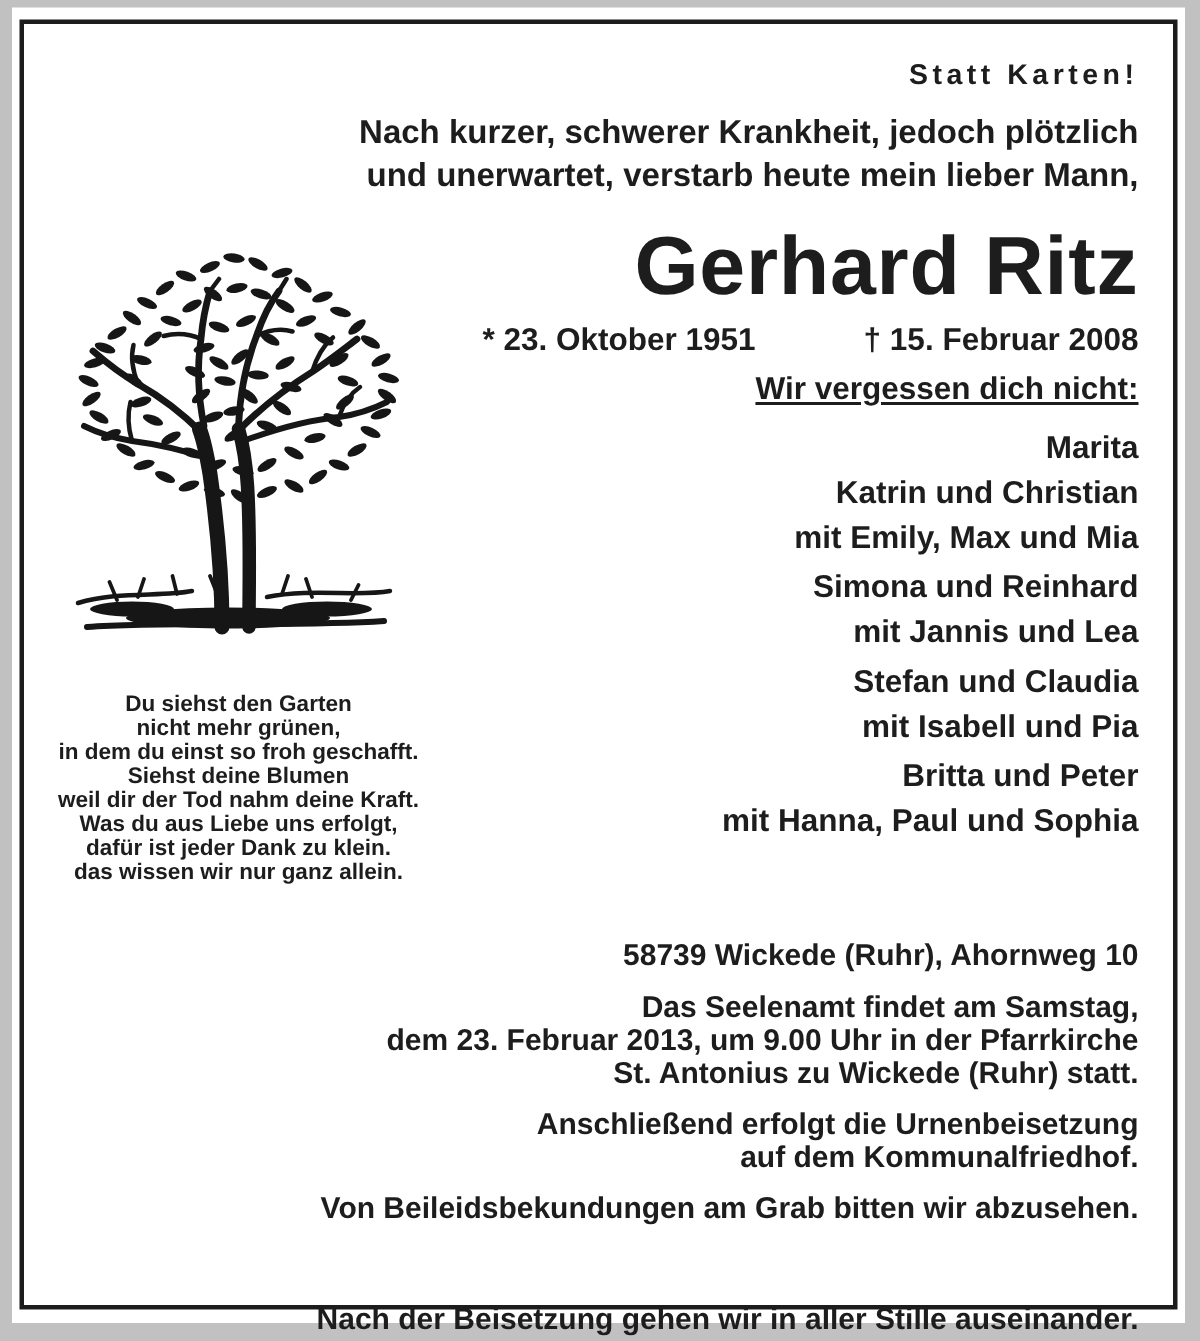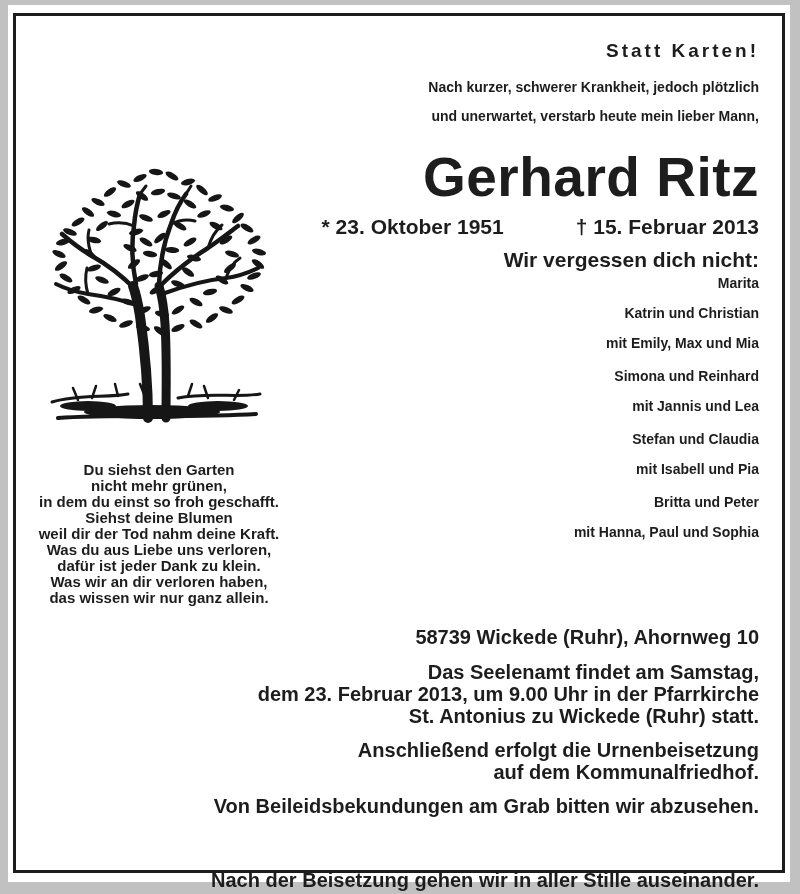--- a/index.html
+++ b/index.html
@@ -17,26 +17,26 @@
     background:#ffffff;
   }
   .frame{
     position:absolute;left:5px;top:8px;right:5px;bottom:9px;
     border:3px solid #1c1c1c;
   }
   .blk{position:absolute;left:0;right:23px;text-align:right;}
   .nw{white-space:nowrap;}
 
   .preheader{top:24px;font-size:19px;letter-spacing:3px;}
-  .intro{top:57px;font-size:14px;line-height:29px;}
+  .intro{top:57px;font-size:22px;line-height:29px;}
   .deceased{top:134px;font-size:55px;line-height:54px;letter-spacing:0.5px;}
   .dates{top:199px;font-size:21px;}
   .dates .sep{display:inline-block;width:72px;}
-  .remembrance{top:232px;font-size:21px;}
-  .mourners{top:252px;font-size:14px;line-height:30px;padding-left:43px;}
+  .remembrance{top:232px;font-size:21px;text-decoration:underline;}
+  .mourners{top:268px;font-size:21px;line-height:30px;padding-left:43px;}
   .mourners .group-start{margin-top:3px;}
   .address{top:610px;font-size:20px;}
   .service{top:645px;font-size:20px;line-height:22px;}
   .burial{top:724px;font-size:20px;line-height:21.5px;}
   .condolence{top:779px;font-size:20px;}
   .closing{top:809px;font-size:20px;margin-top:44px;}
 
   .leftcol-poem{
     position:absolute;left:0;top:446px;width:286px;
     text-align:center;font-size:15px;line-height:16px;
@@ -55,21 +55,21 @@
     <div class="blk preheader nw">Statt Karten!</div>
 
     <div class="blk intro">
       <div class="nw">Nach kurzer, schwerer Krankheit, jedoch plötzlich</div>
       <div class="nw">und unerwartet, verstarb heute mein lieber Mann,</div>
     </div>
 
     <div class="blk deceased nw">Gerhard Ritz</div>
 
     <div class="blk dates nw">
-      <span>* 23. Oktober 1951</span><span class="sep"></span><span>† 15. Februar 2013</span>
+      <span>* 23. Oktober 1951</span><span class="sep"></span><span>† 15. Februar 2008</span>
     </div>
 
     <div class="blk remembrance nw">Wir vergessen dich nicht:</div>
 
     <div class="blk mourners">
       <div class="nw">Marita</div>
       <div class="nw">Katrin und Christian</div>
       <div class="nw">mit Emily, Max und Mia</div>
       <div class="nw group-start">Simona und Reinhard</div>
       <div class="nw">mit Jannis und Lea</div>
@@ -209,20 +209,19 @@
         </g>
       </svg>
     </div>
 
     <div class="leftcol-poem">
       <div class="nw">Du siehst den Garten</div>
       <div class="nw">nicht mehr grünen,</div>
       <div class="nw">in dem du einst so froh geschafft.</div>
       <div class="nw">Siehst deine Blumen</div>
       <div class="nw">weil dir der Tod nahm deine Kraft.</div>
-      <div class="nw">Was du aus Liebe uns verloren,</div>
+      <div class="nw">Was du aus Liebe uns erfolgt,</div>
       <div class="nw">dafür ist jeder Dank zu klein.</div>
-      <div class="nw">Was wir an dir verloren haben,</div>
       <div class="nw">das wissen wir nur ganz allein.</div>
     </div>
 
   </div>
 </div>
 
 </body></html>

